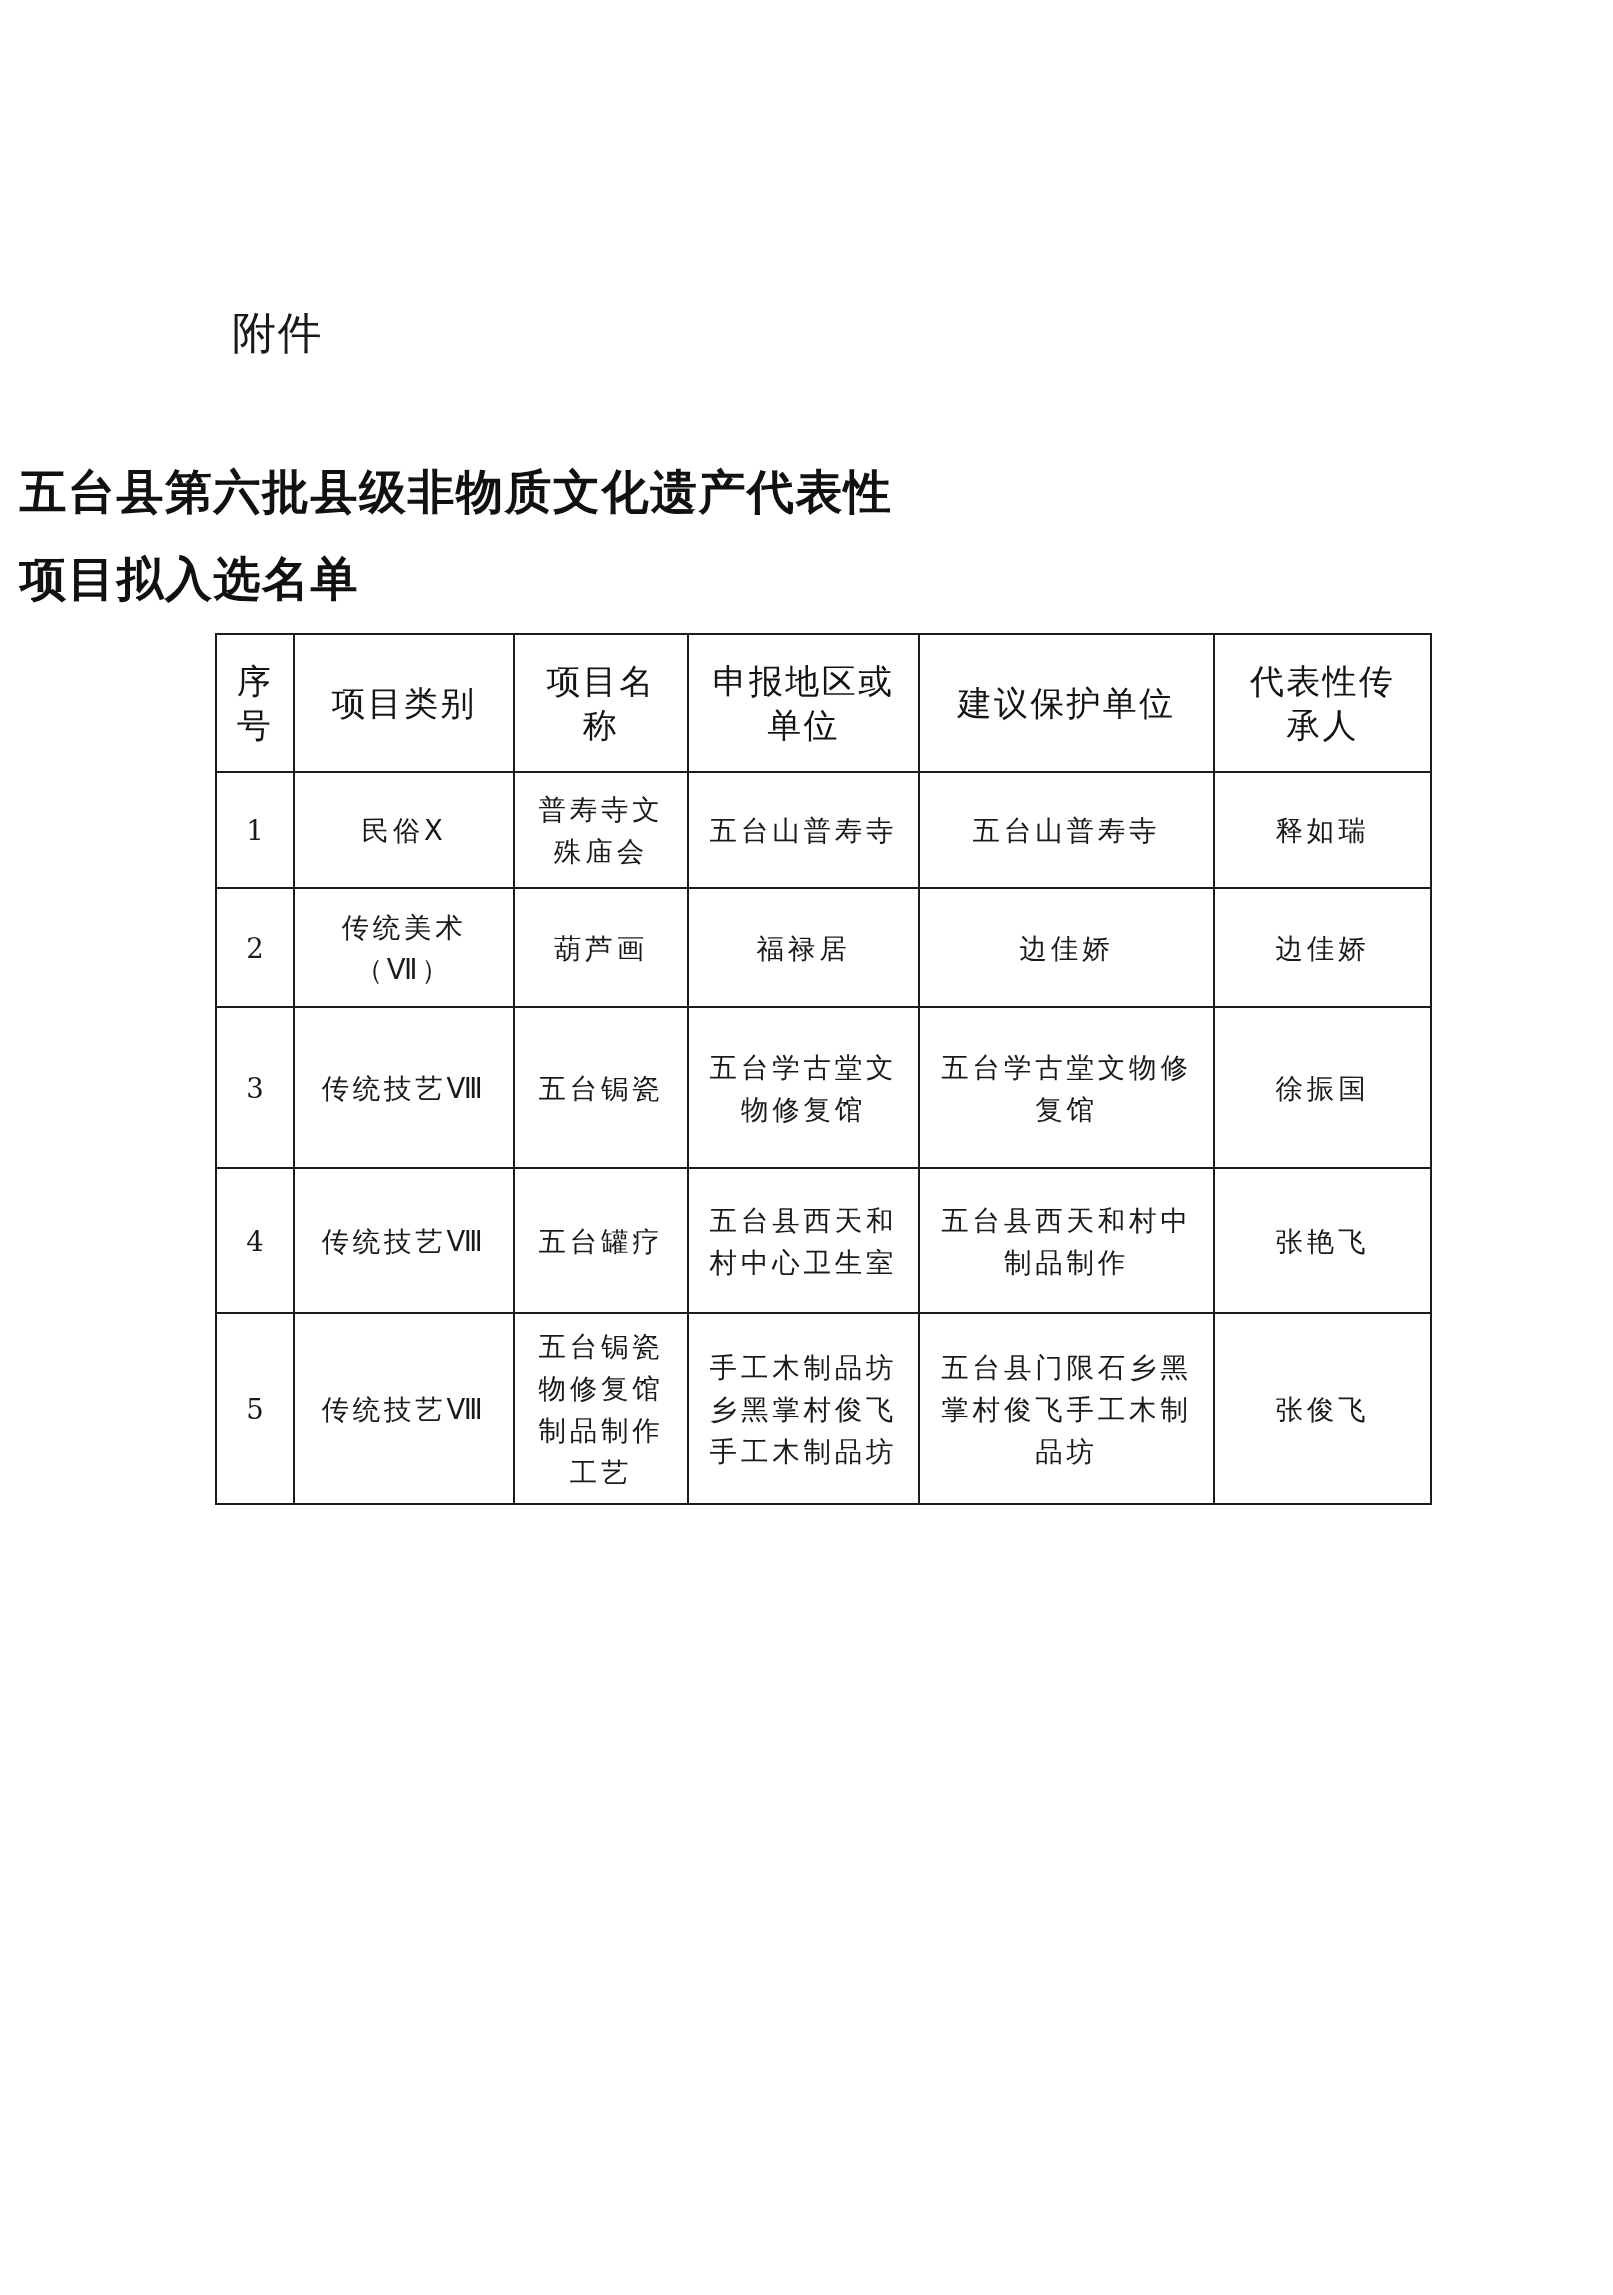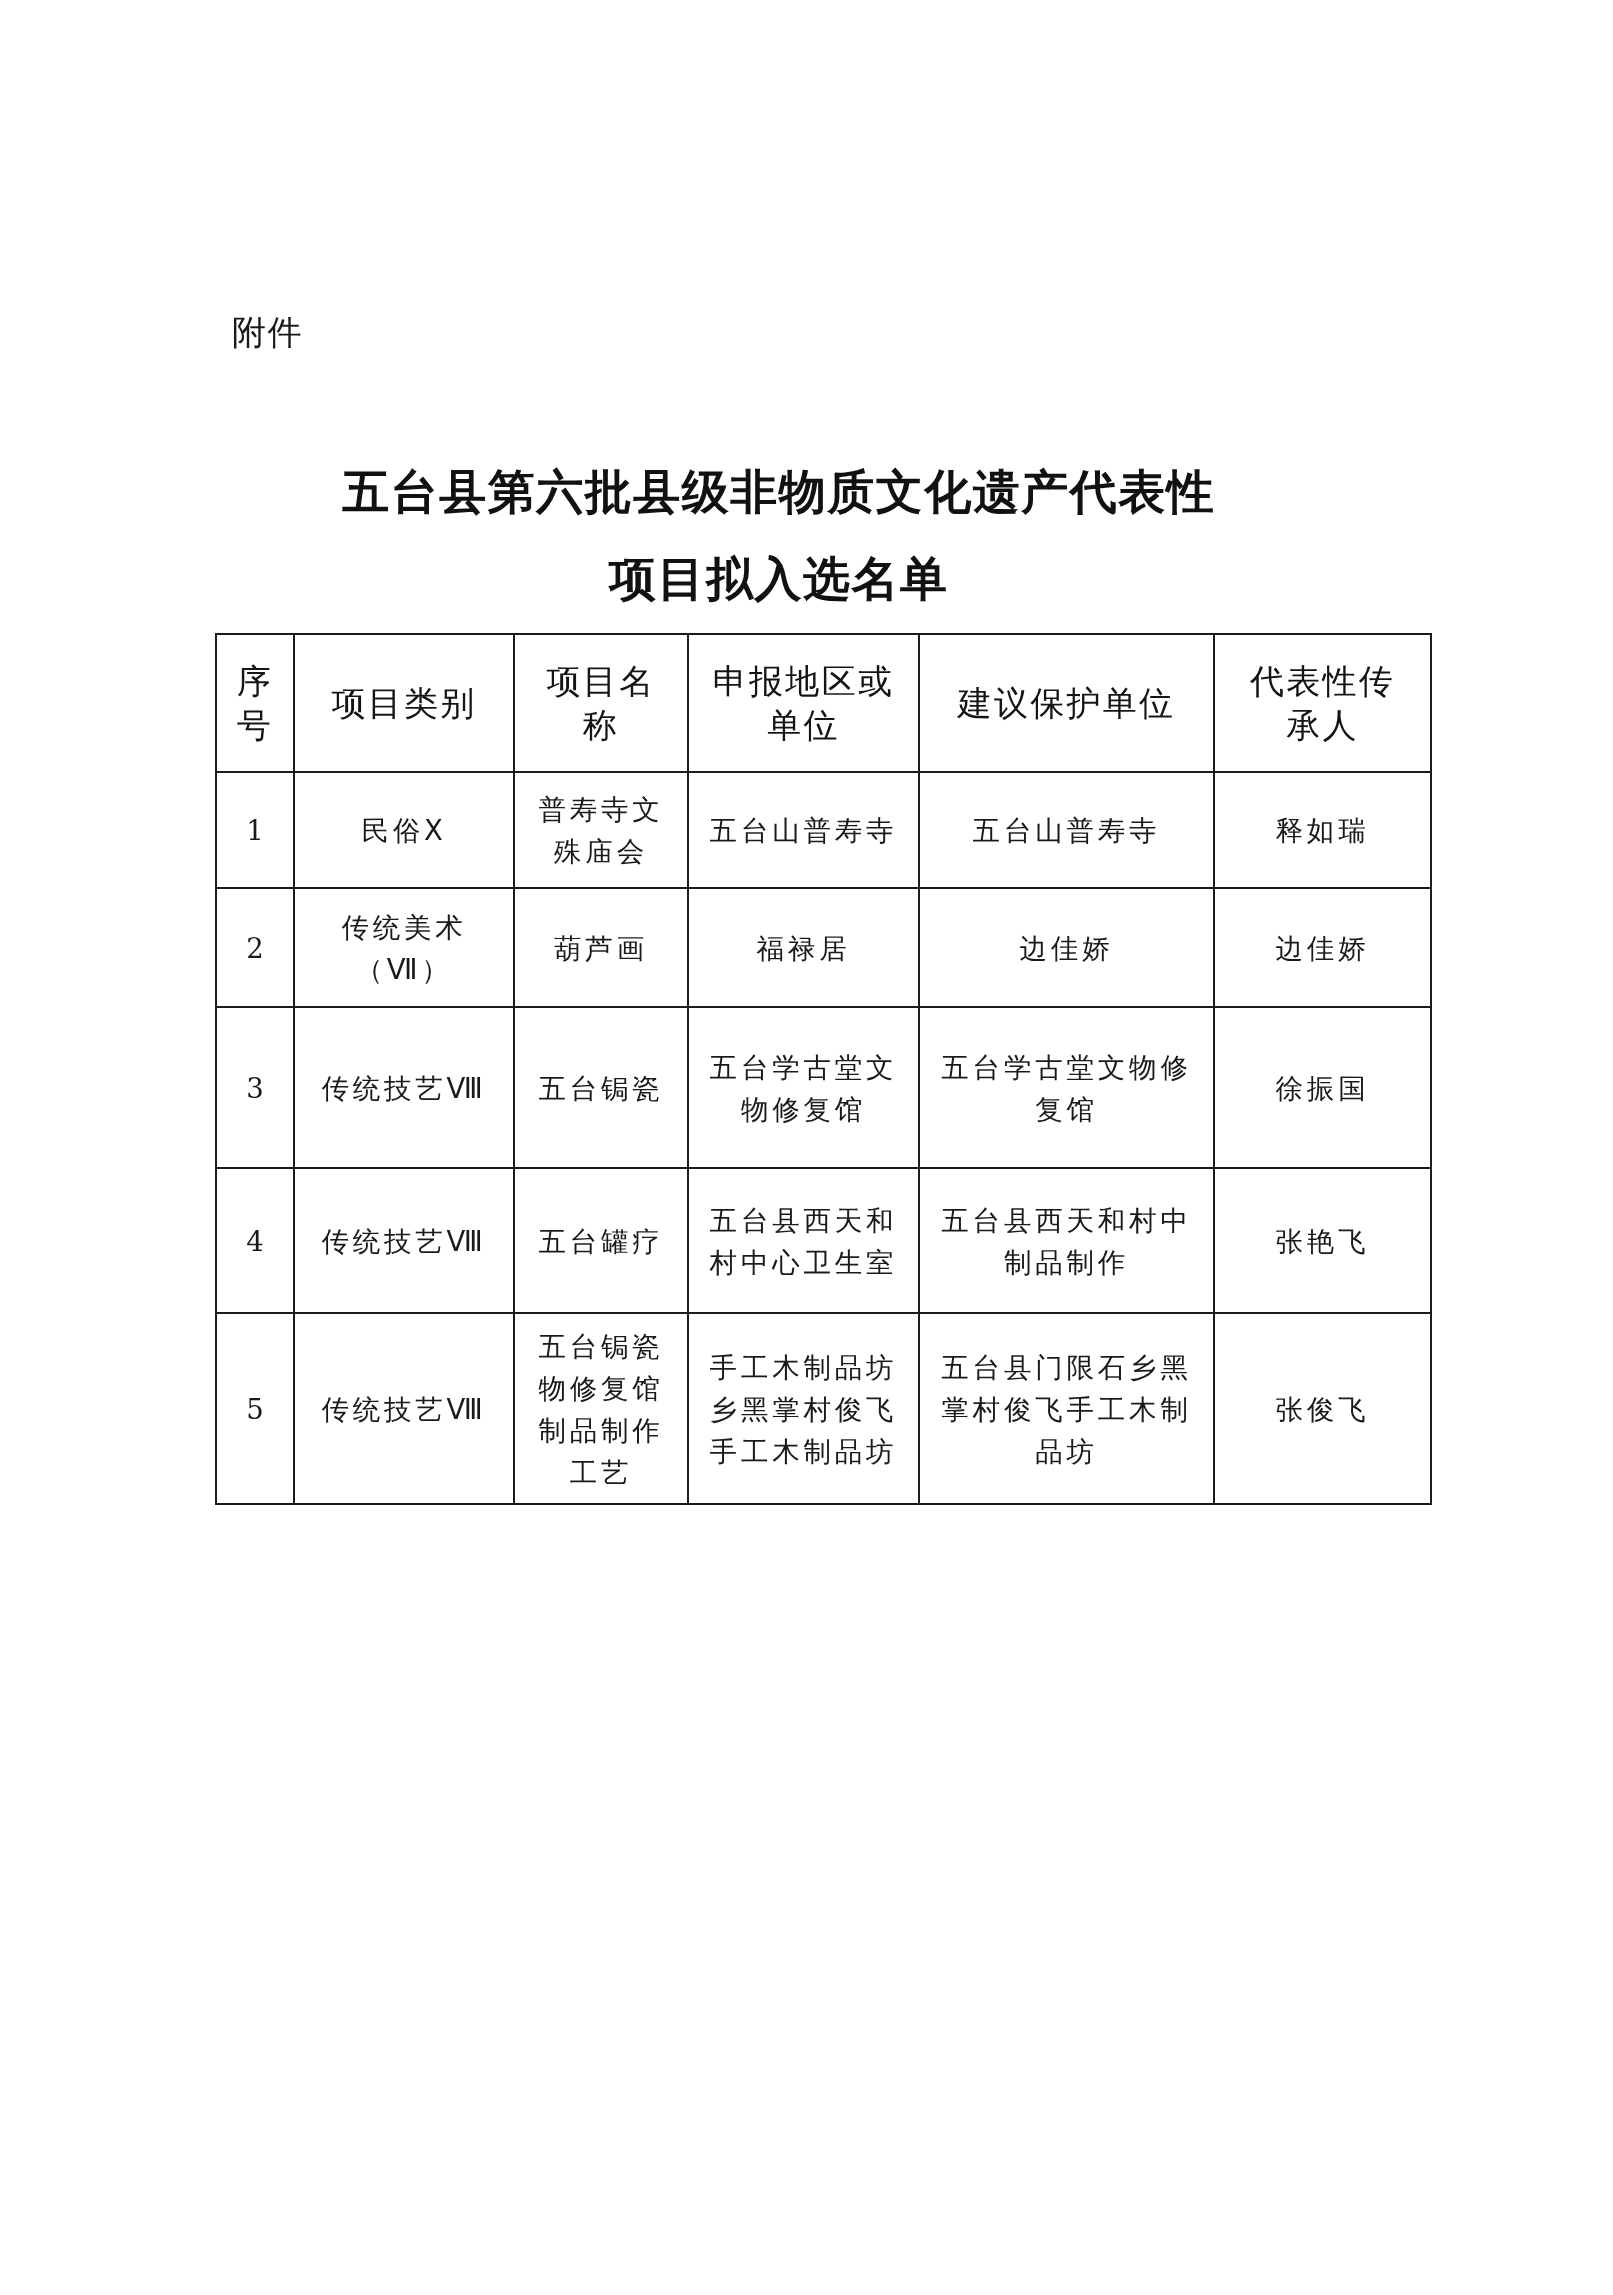--- a/index.html
+++ b/index.html
@@ -12,32 +12,31 @@
       height: 2295px;
       position: relative;
       overflow: hidden;
       color: #111111;
       font-family: "DejaVu Sans", "Liberation Sans", sans-serif;
     }
     .attachment-label {
       position: absolute;
       left: 232px;
       top: 309px;
-      font-size: 34px;
+      font-size: 44px;
       line-height: 47px;
       letter-spacing: 1.5px;
       color: #1a1a1a;
       text-align: center;
     }
     .doc-title {
       position: absolute;
       left: 0;
       width: 1494px;
       top: 468px;
-      text-align: center;
       font-family: "DejaVu Serif", "Liberation Serif", serif;
       font-weight: bold;
       color: #111111;
       margin-left: 44px;
     }
     .doc-title .line {
       display: block;
       font-size: 47px;
       line-height: 47px;
       height: 47px;

